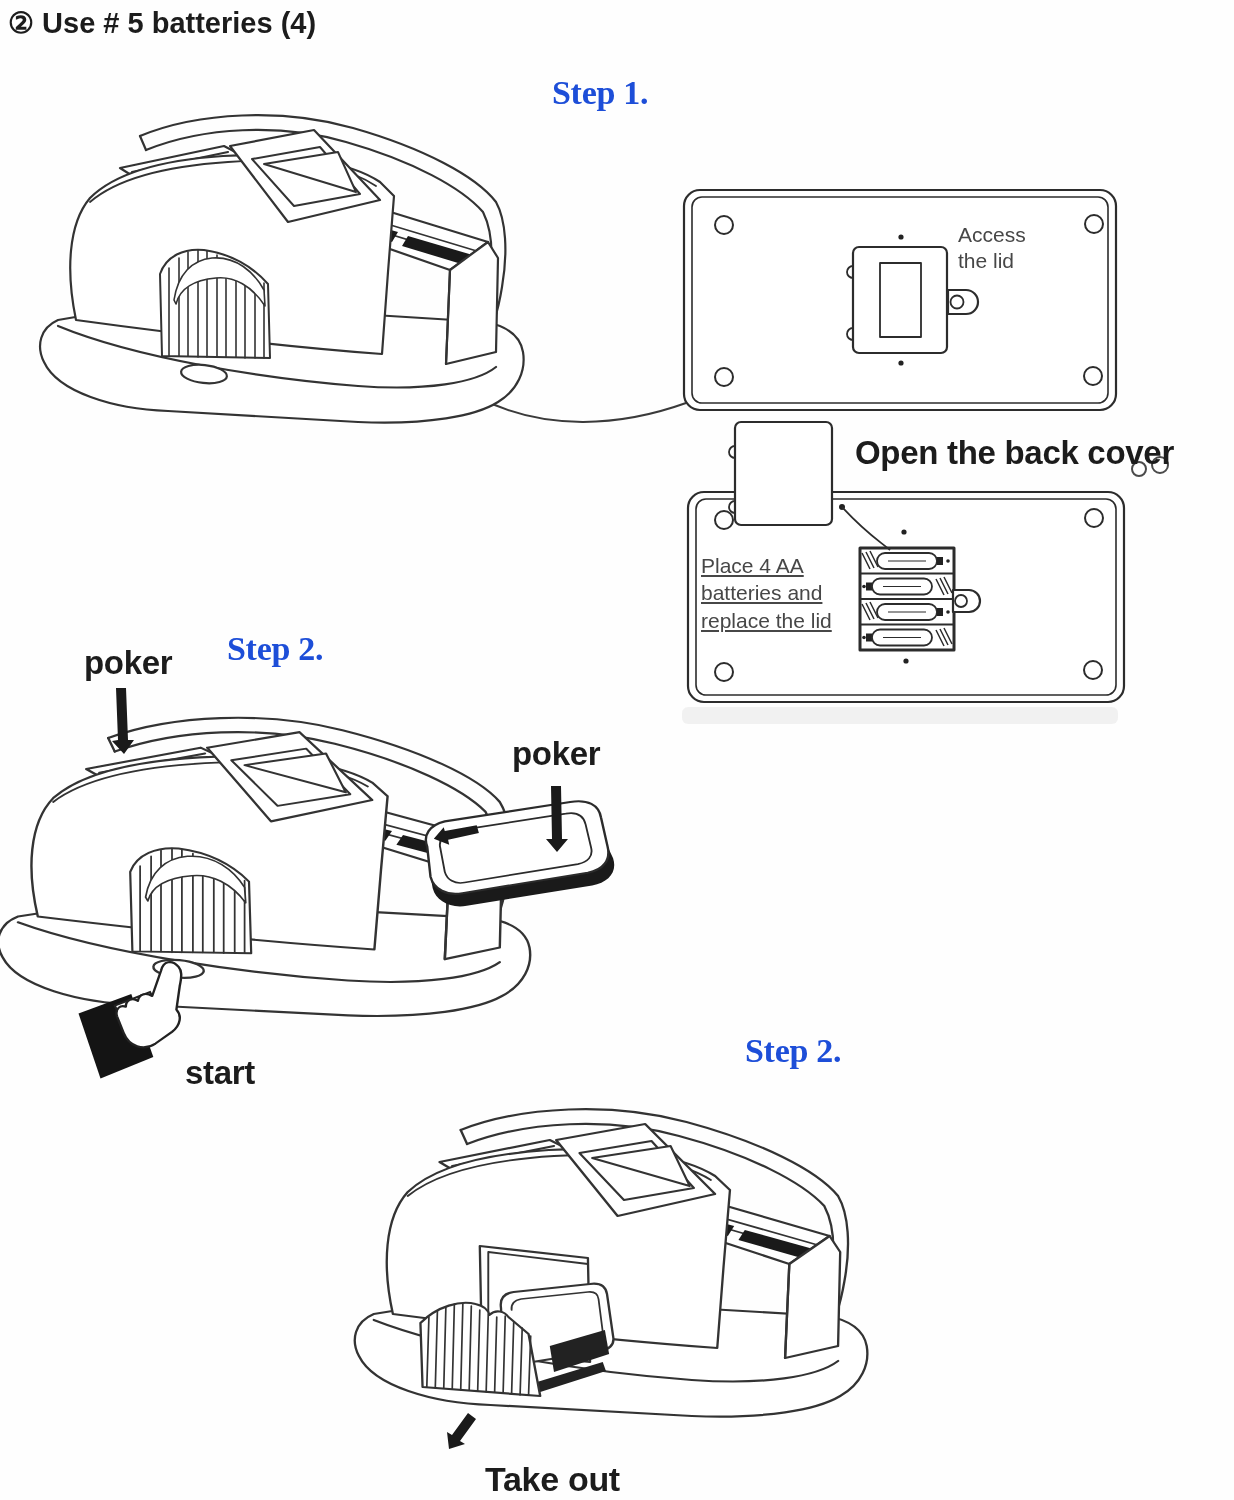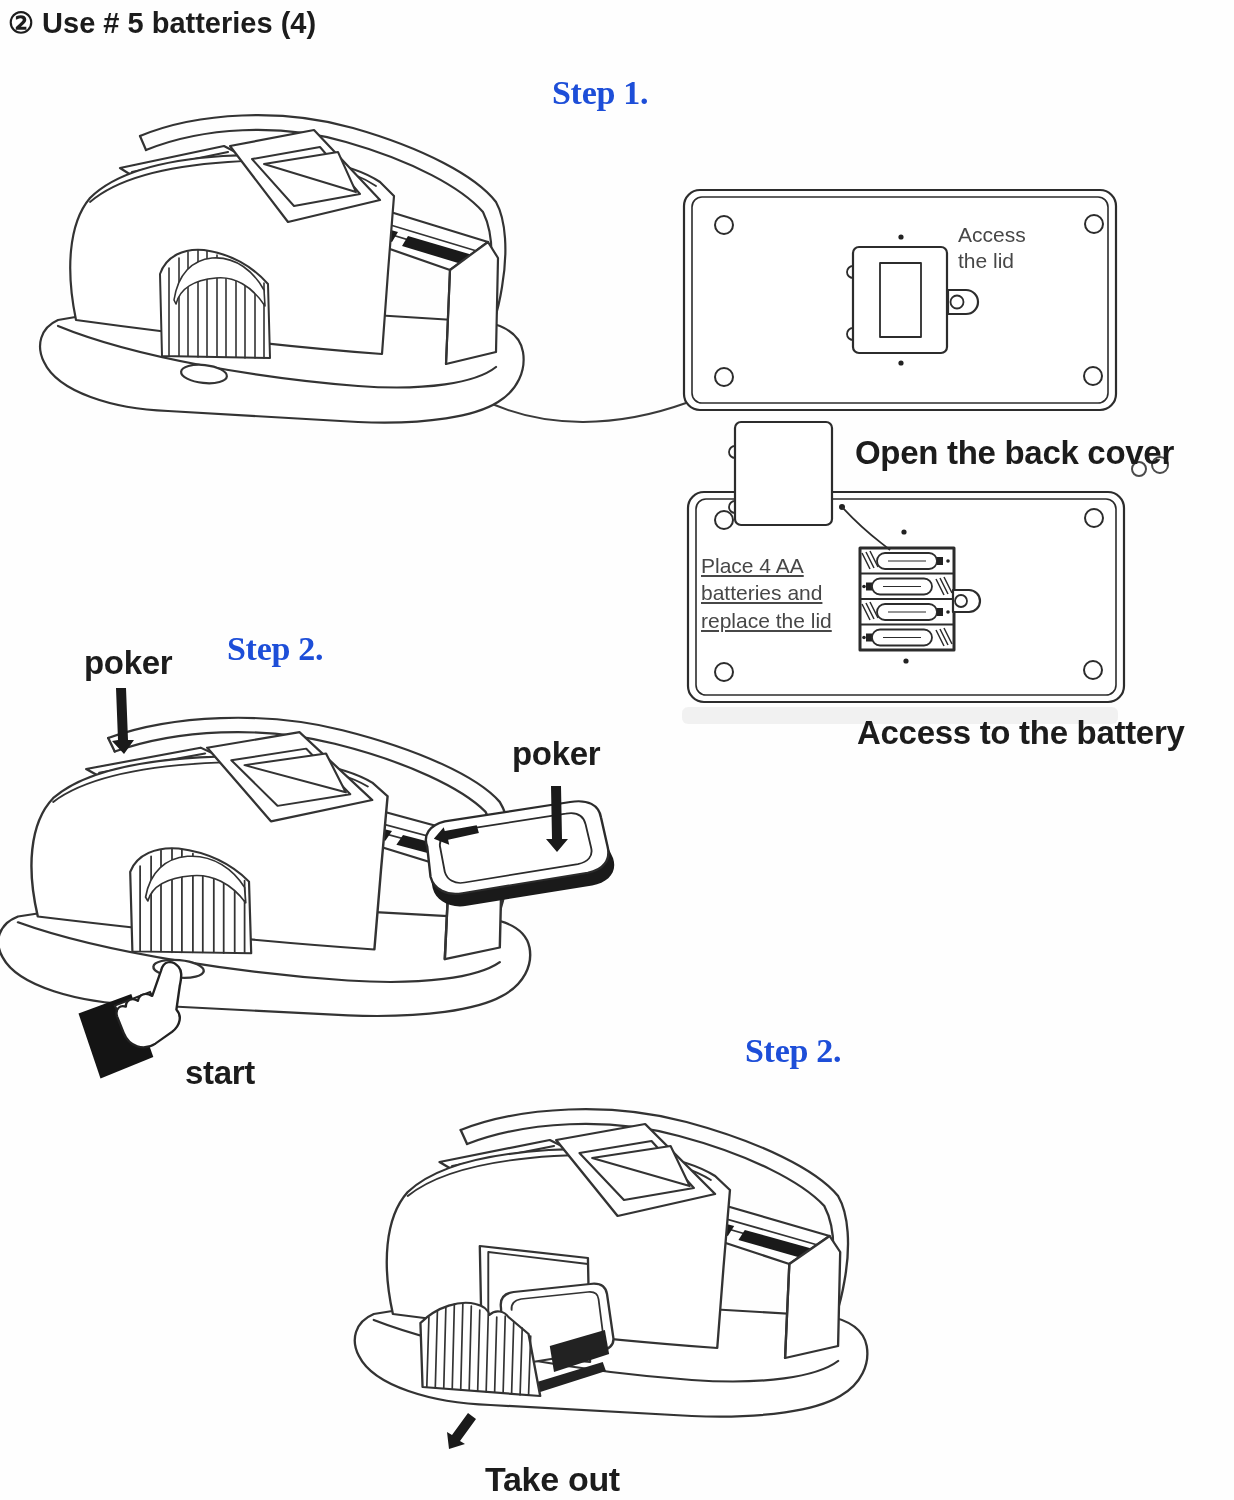--- a/index.html
+++ b/index.html
@@ -183,21 +183,20 @@
   </div>
 
   <div class="lbl lbl-big" style="left:855px;top:432px;">Open the back cover</div>
 
   <div class="lbl lbl-gray" style="left:701px;top:552px;line-height:1.3;text-decoration:underline;">
     <span style="display:block">Place 4 AA</span>
     <span style="display:block">batteries and</span>
     <span style="display:block">replace the lid</span>
   </div>
 
-  <div class="lbl lbl-big" style="left:857px;top:712px;">Access to the battery</div>
 
   <div class="lbl lbl-big" style="left:84px;top:642px;">poker</div>
 
   <div class="lbl lbl-serif" style="left:227px;top:628px;">Step 2.</div>
 
   <div class="lbl lbl-big" style="left:512px;top:733px;">poker</div>
 
   <div class="lbl lbl-big" style="left:185px;top:1052px;">start</div>
 
   <div class="lbl lbl-serif" style="left:745px;top:1030px;">Step 2.</div>

